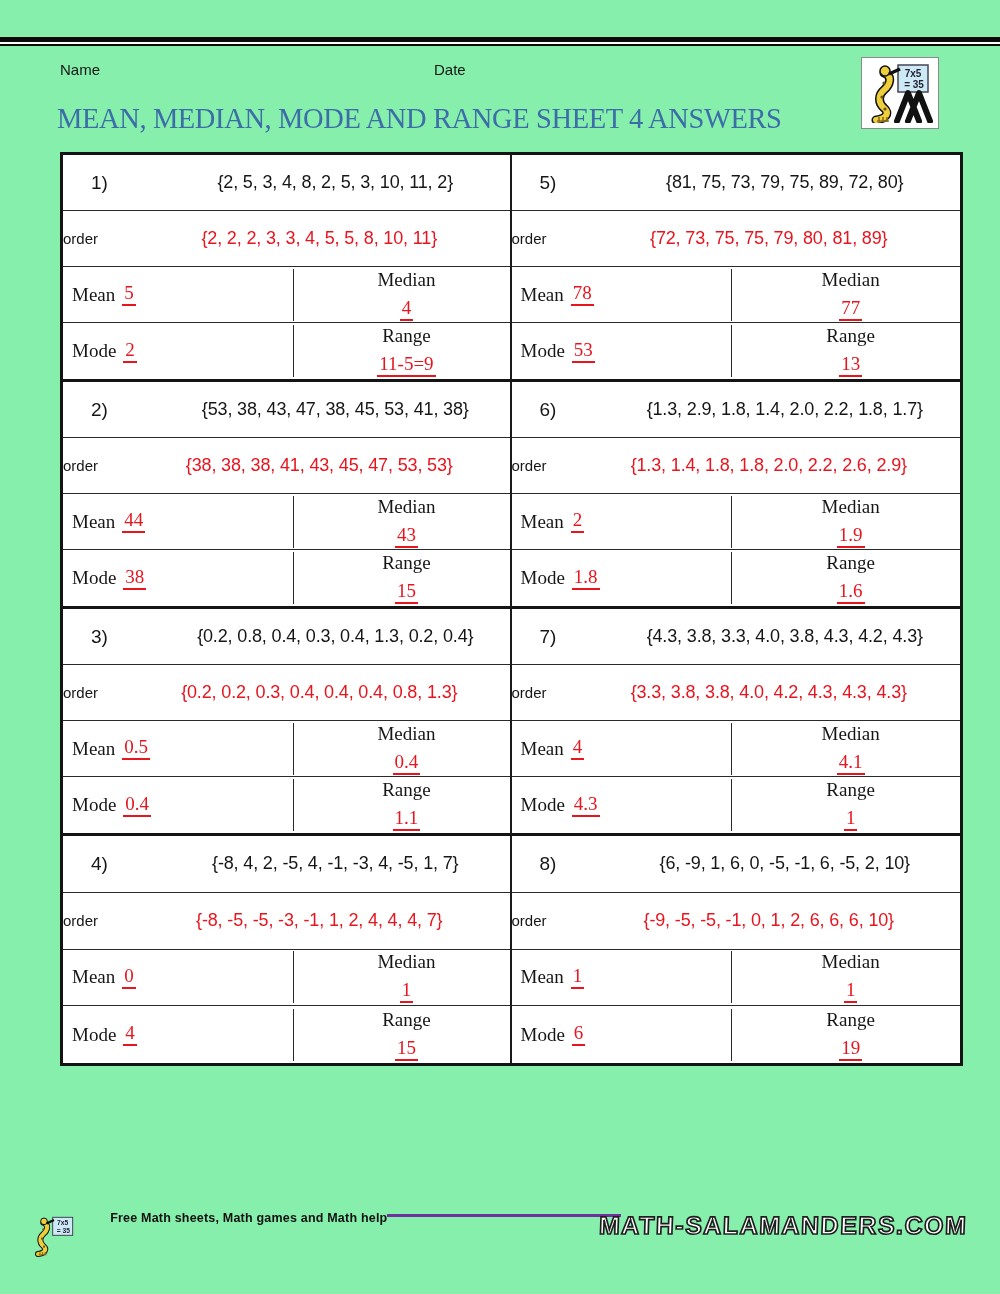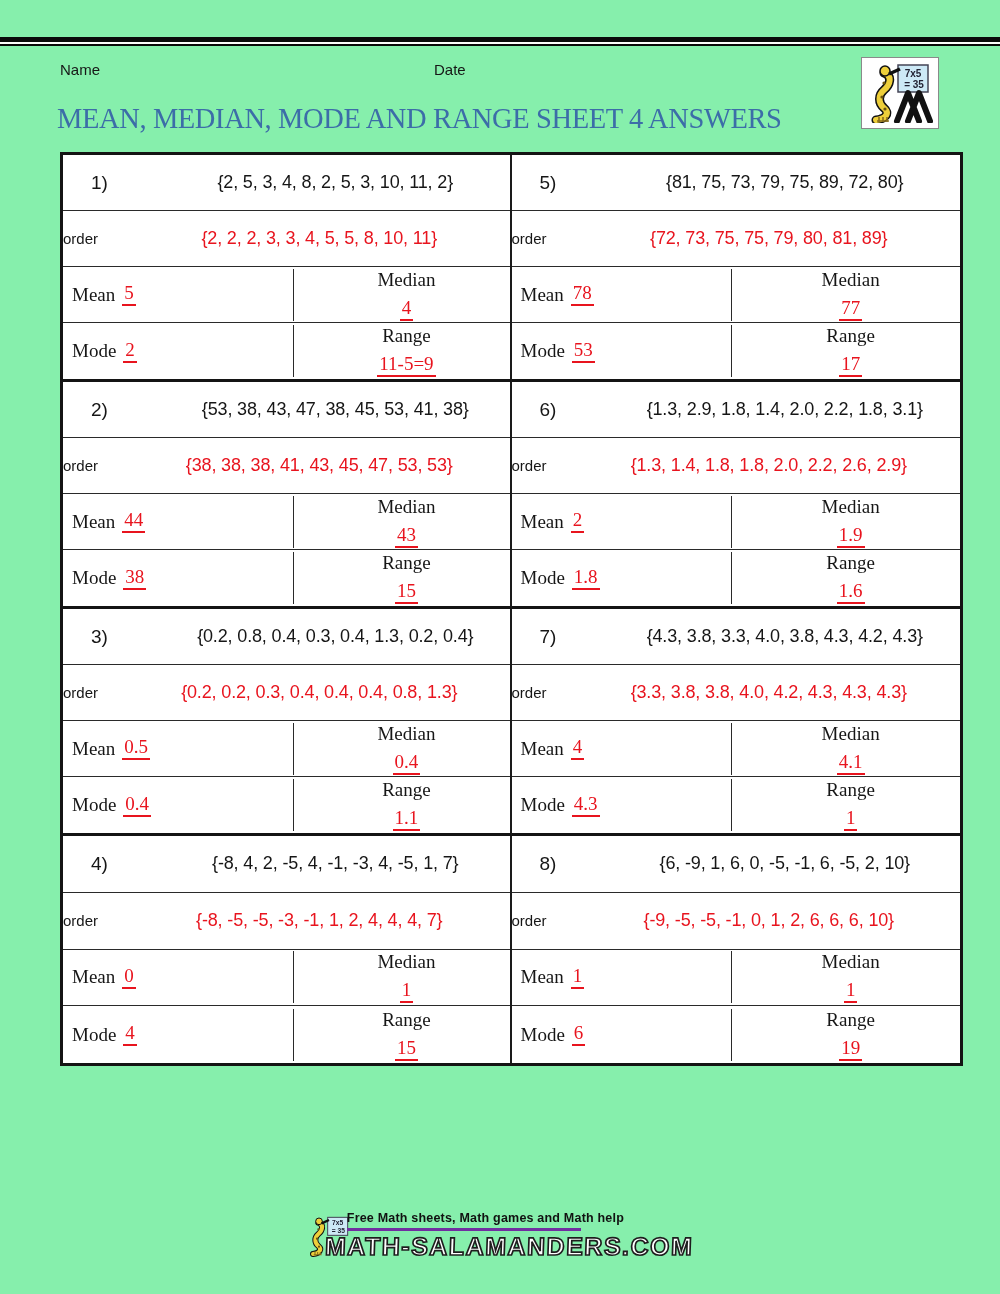--- a/index.html
+++ b/index.html
@@ -53,21 +53,21 @@
   .stat-label { font-size:19px; }
   .ans {
     display:inline-block; font-size:19px; color:#e8141e;
     border-bottom:2.5px solid #e8141e; line-height:20px; padding:0 2px 1px;
   }
 
   
   .footer { position:absolute; left:0; top:1211px; width:1000px; display:flex; justify-content:center; }
   .footer-inner { display:flex; align-items:flex-start; }
   .footer-logo { width:44px; height:48px; margin-top:1px; flex:none; }
-  .footer-col { display:flex; flex-direction:column; margin-left:-4px; }
+  .footer-col { display:flex; margin-left:-4px;padding-left:38px; }
   .tagline { font-size:12.5px; font-weight:bold; letter-spacing:0.2px; color:#111; }
   .purple-rule { height:3px; background:#7030a0; margin:3px 0 1px; width:234px; }
   .site {
     font-size:25px; font-weight:800; letter-spacing:1.5px; line-height:1;
     margin-top:2px; margin-left:-22px; white-space:nowrap; color:#666;
     -webkit-text-fill-color:#fff; -webkit-text-stroke:1.7px #1d1d1d;
     transform:skewX(-2deg); transform-origin:left center;
   }
 </style>
 </head>
@@ -150,21 +150,21 @@
             <span class="ans">77</span>
           </div>
       </div>
       <div class="row stat-row">
         <div class="cell">
             <span class="stat-label">Mode</span>
             <span class="ans">53</span>
           </div>
         <div class="cell">
             <span class="stat-label">Range</span>
-            <span class="ans">17</span>
+            <span class="ans">13</span>
           </div>
       </div>
     </div>
 
     <div class="block hl bb">
       <div class="row sep">
         <span class="pnum">2)</span>
         <span class="pset">{53, 38, 43, 47, 38, 45, 53, 41, 38}</span>
       </div>
       <div class="row sep">
@@ -189,21 +189,21 @@
         <div class="cell">
             <span class="stat-label">Range</span>
             <span class="ans">15</span>
           </div>
       </div>
     </div>
 
     <div class="block hr bb">
       <div class="row sep">
         <span class="pnum">6)</span>
-        <span class="pset">{1.3, 2.9, 1.8, 1.4, 2.0, 2.2, 1.8, 3.1}</span>
+        <span class="pset">{1.3, 2.9, 1.8, 1.4, 2.0, 2.2, 1.8, 1.7}</span>
       </div>
       <div class="row sep">
         <span class="olabel">order</span>
         <span class="oset">{1.3, 1.4, 1.8, 1.8, 2.0, 2.2, 2.6, 2.9}</span>
       </div>
       <div class="row sep stat-row">
         <div class="cell">
             <span class="stat-label">Mean</span>
             <span class="ans">2</span>
           </div>

